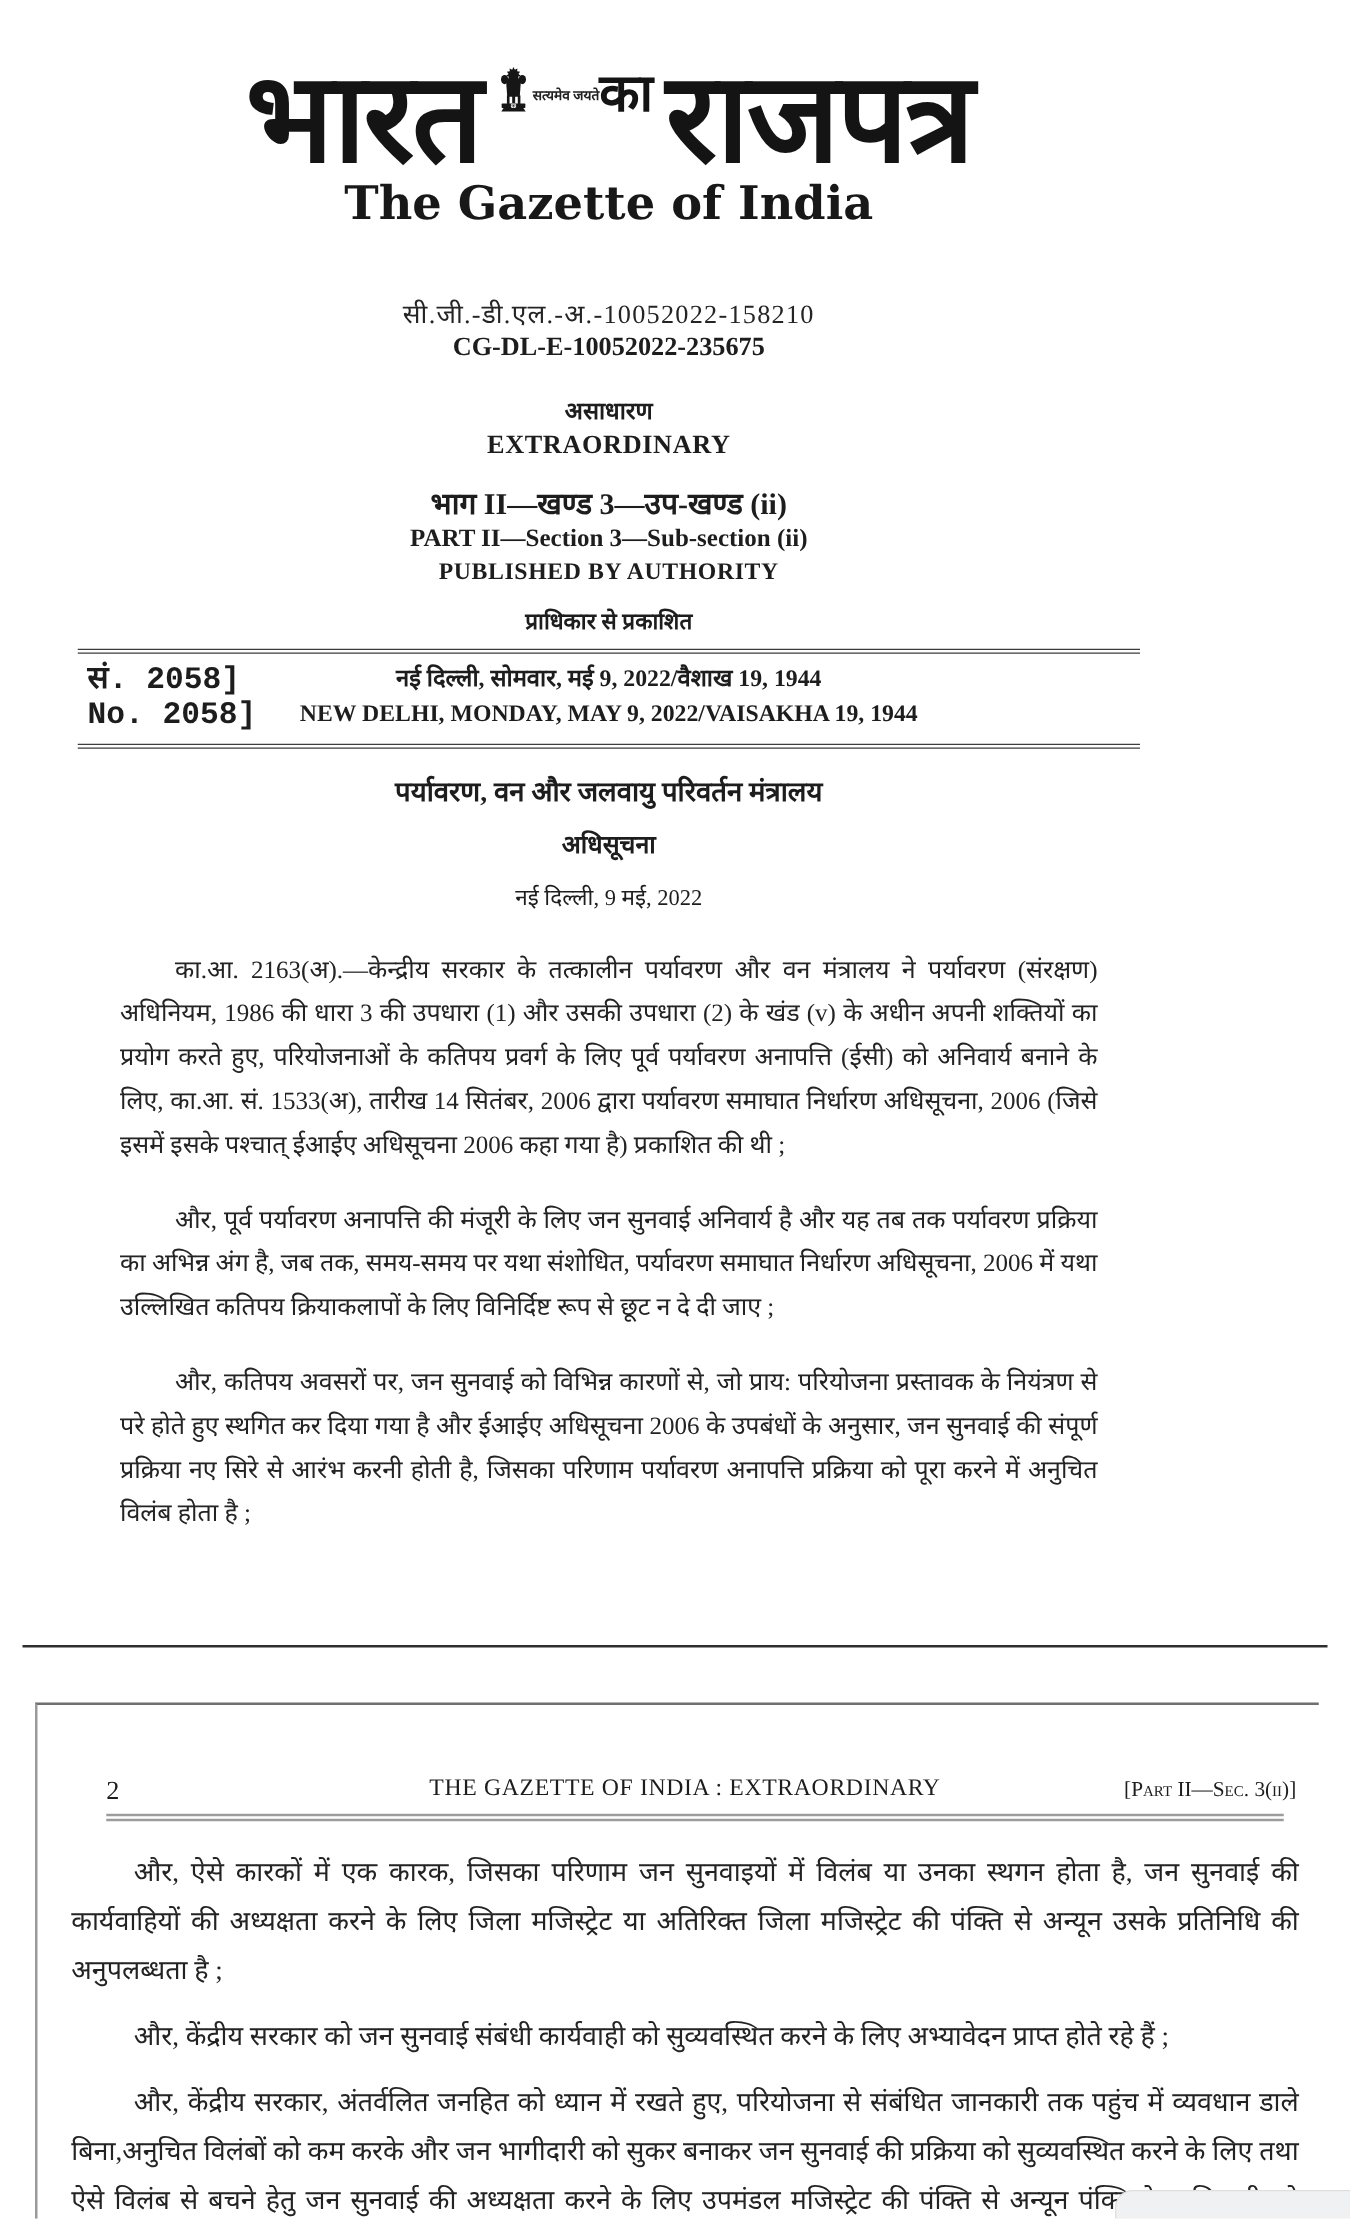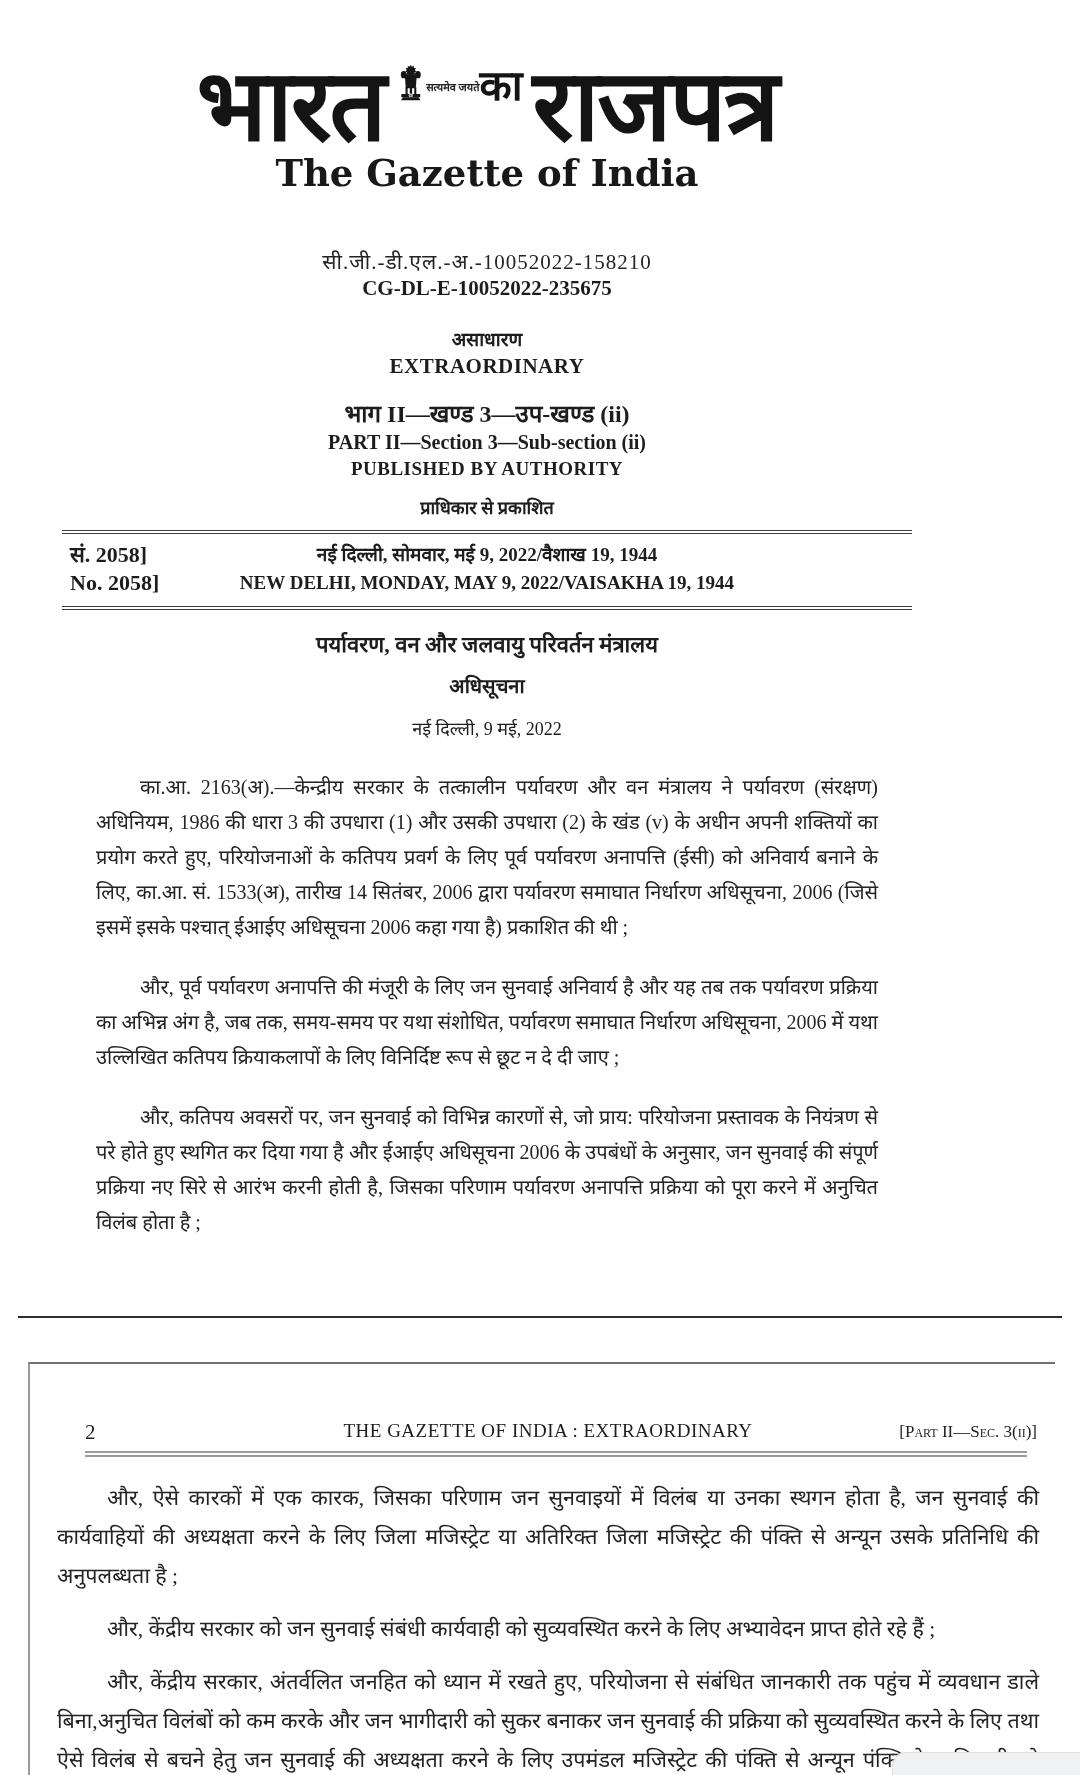--- a/index.html
+++ b/index.html
@@ -2,21 +2,21 @@
 <html><head>
 <meta charset="utf-8">
 <style>
   * { margin:0; padding:0; box-sizing:border-box; }
   html,body { width:1080px; height:1775px; background:#ffffff; overflow:hidden; position:relative;
               font-family:"Liberation Serif","DejaVu Serif",serif; color:#1d1d1d; }
 
   
   .page1 { position:absolute; left:62px; top:0; width:850px; height:1316px; overflow:hidden; background:#fff; }
 
-  .mh-row { display:flex; justify-content:center; align-items:flex-end; padding-top:20px; gap:10px; }
+  .mh-row { display:flex; justify-content:center; align-items:flex-end; padding-top:9px; gap:10px; }
   .mh-word { font-weight:700; font-size:100px; line-height:0.92; letter-spacing:-2px; color:#141414;
              font-family:"DejaVu Sans","Liberation Sans",sans-serif; }
   .mh-center { display:flex; flex-direction:row; align-items:center; width:128px; }
   .mh-motto { font-size:11px; font-weight:700; margin-top:1px; color:#222; white-space:nowrap; }
   .mh-ka { font-size:42px; font-weight:700; line-height:1.0; color:#141414;
            font-family:"DejaVu Sans","Liberation Sans",sans-serif; }
   .mh-en { text-align:center; font-weight:700; font-size:37px; line-height:1.05; margin-top:2px;
            color:#181818; font-family:"DejaVu Serif","Liberation Serif",serif; }
 
   .center { text-align:center; }
@@ -25,21 +25,21 @@
   .ed-hi  { margin-top:24px; font-size:19px; font-weight:700;text-align:center; }
   .ed-en  { font-size:21px; font-weight:700; line-height:29px; letter-spacing:0.5px; }
   .part-hi{ margin-top:15px; font-size:24px; font-weight:700; }
   .part-en{ font-size:20px; font-weight:700; line-height:27px; }
   .auth-hi{ margin-top:13px; font-size:18px; font-weight:700; }
   .auth-en{ font-size:19px; font-weight:700; line-height:26px; letter-spacing:0.5px; }
 
   .issue-band { margin-top:11px; border-top:4px double #3c3c3c; border-bottom:4px double #3c3c3c;
                 padding:7px 0 9px 0; }
   .issue-row { position:relative; line-height:28px; }
-  .issue-label { position:absolute; left:8px; top:0; font-size:22px; font-weight:700; }
+  .issue-label { position:absolute; left:8px; top:0; font-size:25px; font-weight:700;font-family:Liberation Mono, monospace; }
   .issue-date { text-align:center; font-size:19px; font-weight:700; }
 
   .ministry { margin-top:18px; font-size:22px; font-weight:700; }
   .noti-head{ margin-top:14px; font-size:20px; font-weight:700; }
   .place-date{ margin-top:17px; font-size:18px; }
 
   .paras1 { width:782px; margin:30px auto 0 auto; }
   .para { font-size:20px; line-height:35px; text-align:justify; text-indent:44px;
           color:#232323; margin-bottom:25px; }
 

